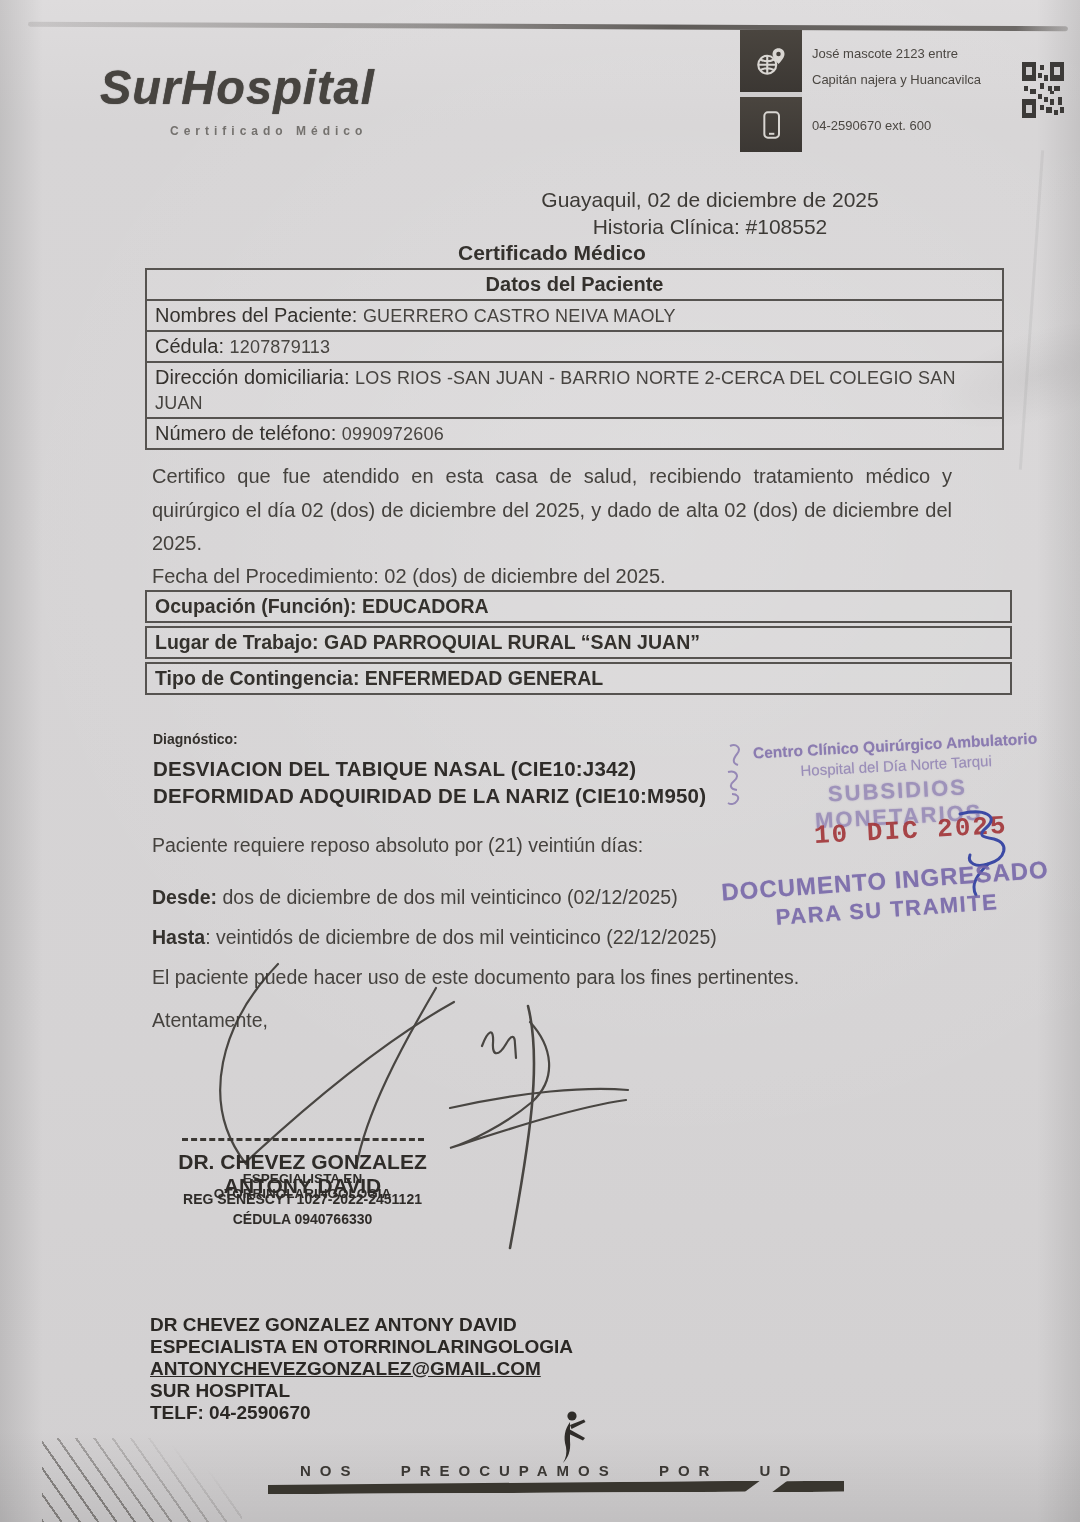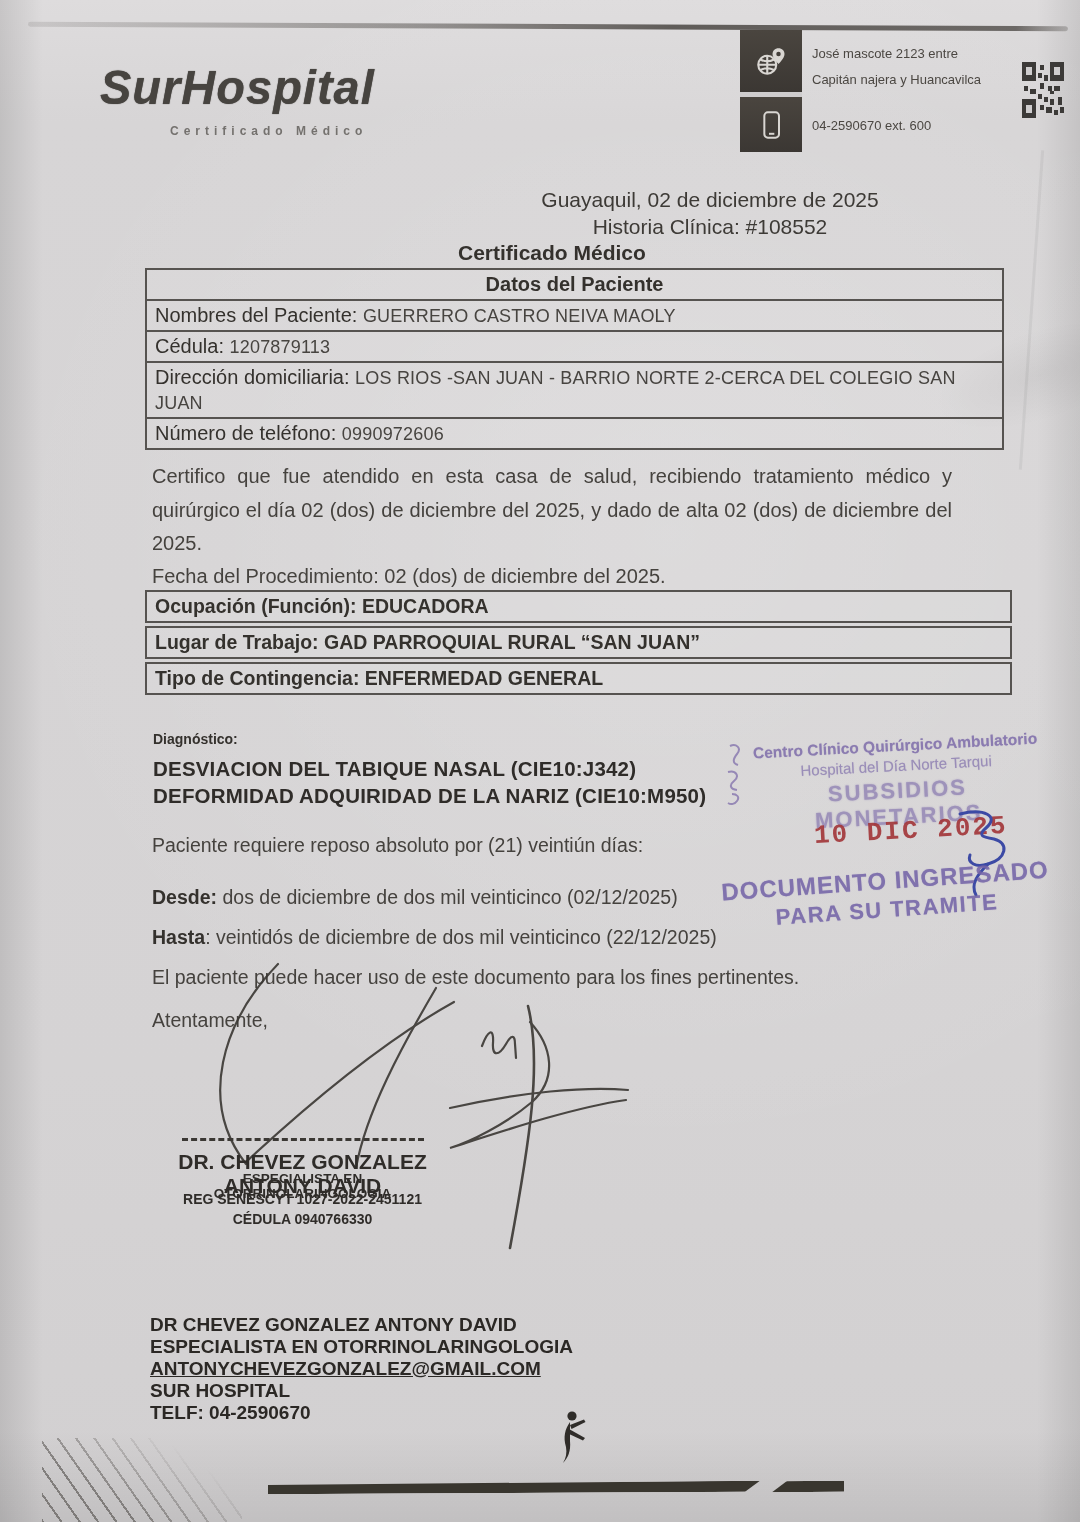--- a/index.html
+++ b/index.html
@@ -245,17 +245,18 @@
 
   <div class="abs" style="left:548px;top:1410px;">
     <svg width="46" height="54" viewBox="0 0 46 54" fill="#2f2c29">
       <circle cx="24" cy="6" r="4.6"></circle>
       <path d="M22 12 C 17 19, 15 27, 18 37 C 19 43, 18 48, 15 53 C 20 48, 23 41, 22 31 Z"></path>
       <path d="M22 15 L 36 9.5 L 37.5 12 L 23.5 19 Z"></path>
       <path d="M21 19 L 37 28 L 35 30.5 L 20 23.5 Z"></path>
     </svg>
   </div>
 
+  <div class="abs slogan">NOS PREOCUPAMOS POR UD</div>
   <div class="abs barmain"></div>
   <div class="abs bar2"></div>
   <div class="abs hatch"></div>
 
 </div>
 
 </body></html>

